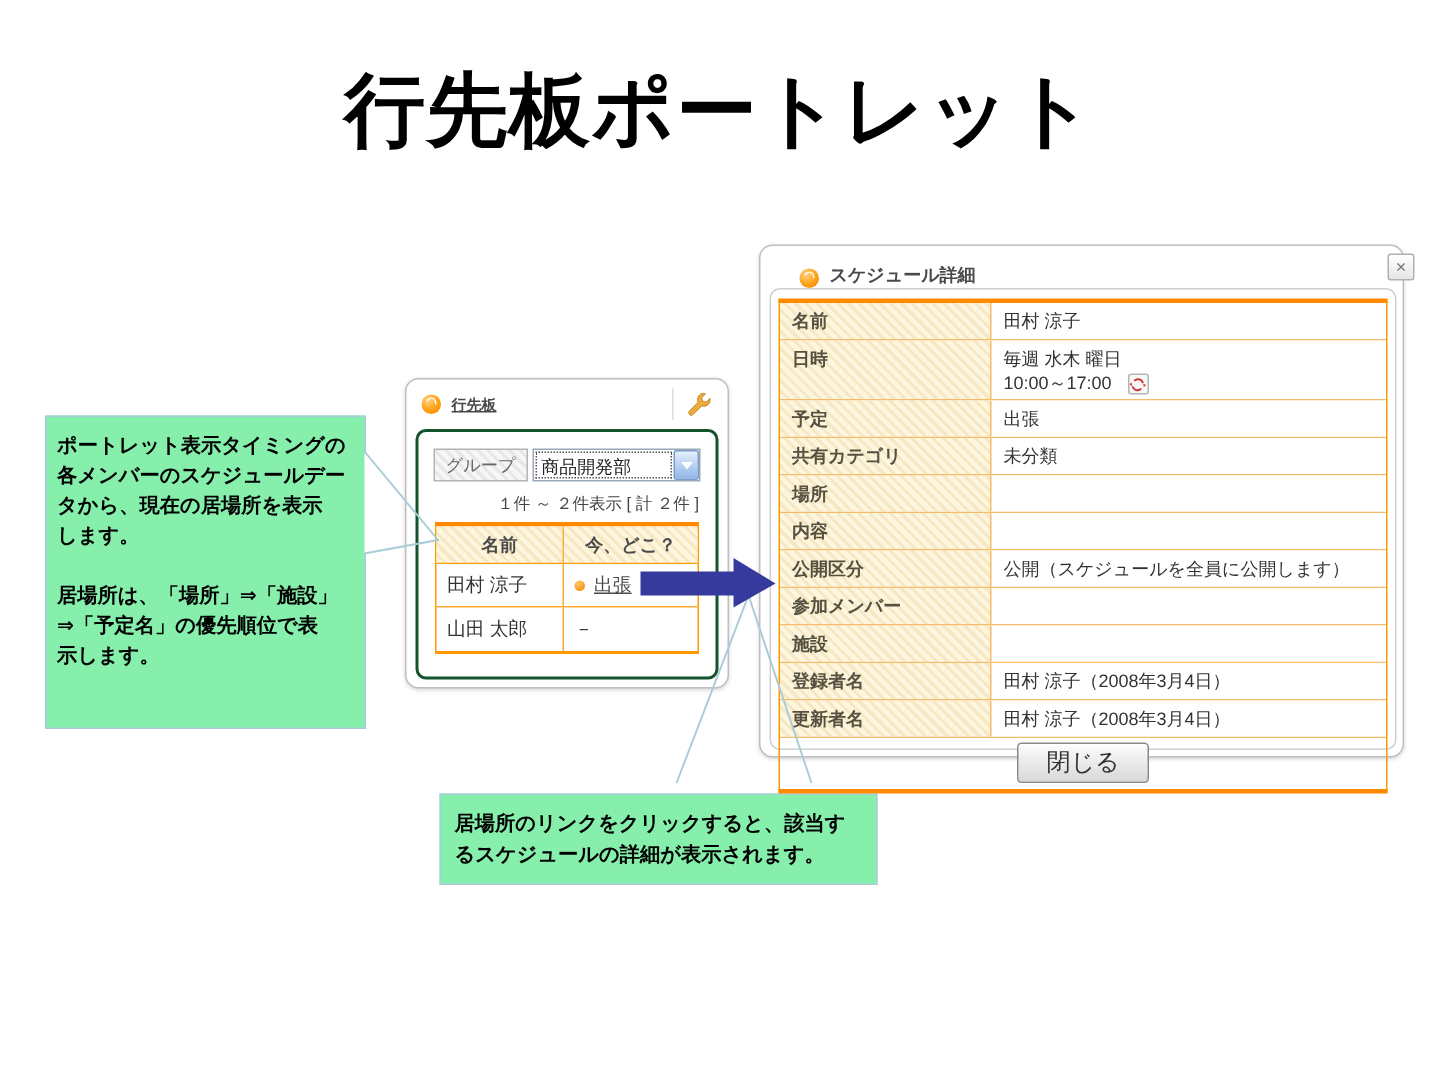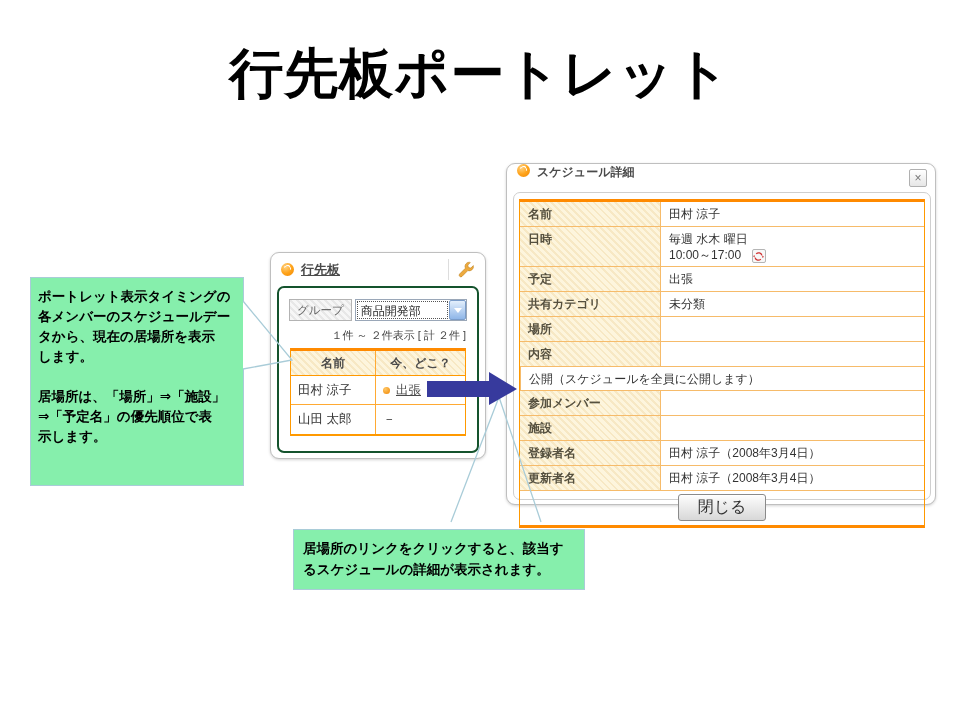--- a/index.html
+++ b/index.html
@@ -30,21 +30,21 @@
     position:relative; flex:0 0 13px; }
   .ball-icon::after { content:""; position:absolute; left:3px; top:2px; width:5px; height:5px;
     border:1.5px solid #fff; border-radius:50%; border-bottom-color:transparent; border-left-color:transparent;
     transform:rotate(-25deg); }
   .hatch-cream { background:repeating-linear-gradient(45deg,#fdf5dd 0px,#fdf5dd 3px,#f7e8c4 3px,#f7e8c4 5px); }
   .hatch-gray  { background:repeating-linear-gradient(45deg,#f6f6f6 0px,#f6f6f6 3px,#e7e7e7 3px,#e7e7e7 5px); }
 
   
   .portlet { left:270px; top:252px; width:216px; height:207px; }
   .portlet-header { position:absolute; left:0; top:0; width:100%; height:33px; display:flex; align-items:center; padding:0 10px; }
-  .portlet-title { margin-left:7px; font-size:13px; font-weight:bold; color:#4a4a4a; text-decoration:underline; cursor:pointer; }
+  .portlet-title { margin-left:7px; font-size:10px; font-weight:bold; color:#4a4a4a; text-decoration:underline; cursor:pointer; }
   .header-sep { position:absolute; right:36px; top:6px; width:1px; height:21px; background:#ddd; }
   .wrench { position:absolute; right:10px; top:7px; width:19px; height:19px; cursor:pointer; }
   .portlet-body { position:absolute; left:6px; top:33px; width:202px; height:167px; border:2px solid #14532d; border-radius:7px; }
   .group-row { display:flex; margin:11px 10px 0 10px; height:22px; }
   .group-label { display:inline-flex; align-items:center; padding:0 7px; border:1px solid #b3b3b3;
     font-size:11.5px; color:#666; }
   .select { display:flex; flex:1; margin-left:3px; border:1px solid #9aa7b8; background:#fff; cursor:pointer; }
   .select-text { flex:1; border:1px dotted #555; margin:1px; padding:1px 3px; font-size:12px; color:#222; white-space:nowrap; overflow:hidden; }
   .select-arrow { width:17px; background:linear-gradient(#e3effc,#8fb6e8); border:1px solid #7a9cc9; border-radius:2px;
     display:flex; align-items:center; justify-content:center; }
@@ -56,21 +56,21 @@
   .c1 { width:84px; flex:0 0 84px; }
   .c2 { flex:1; border-left:1px solid #ffaa33; }
   .pt-row { display:flex; border-bottom:1px solid #ffaa33; height:29px; }
   .pt-row:last-child { border-bottom:none; }
   .pt-cell { padding:0 7px; font-size:12.5px; color:#333; display:flex; align-items:center; }
   .dot { width:7px; height:7px; border-radius:50%; background:radial-gradient(circle at 35% 30%, #ffc766, #f08500); margin-right:6px; flex:0 0 7px; }
   .loc-link { color:#4a4a4a; text-decoration:underline; cursor:pointer; }
 
   
   .dialog { left:506px; top:163px; width:430px; height:342px; }
-  .dialog-header { position:absolute; left:0; top:0; width:100%; height:28px; display:flex; align-items:flex-start; padding:0 10px; }
+  .dialog-header { position:absolute; left:16px; top:0; width:100%; height:28px; display:flex; align-items:flex-end; padding:0 10px; }
   .dialog-title { margin-left:7px; font-size:12px; font-weight:bold; color:#4a4a4a; }
   .close-btn { position:absolute; right:8px; top:5px; width:18px; height:18px; border:1px solid #b0b0b0; border-radius:2px;
     background:linear-gradient(#ffffff,#e6e6e6); color:#777; font-size:12px; line-height:15px; text-align:center; cursor:pointer;
     font-family:"Liberation Sans",sans-serif; }
   .dialog-body { position:absolute; left:6px; top:28px; width:418px; height:308px; border:1px solid #cfcfcf; border-radius:7px; }
   .dtable { margin:6px 5px 0 5px; border:1px solid #ff9900; border-top:3px solid #ff8a00; border-bottom:3px solid #ff8a00; }
   .d-row { display:flex; border-bottom:1px solid #f6bb6a; min-height:23px; }
   .d-label { flex:0 0 140px; width:140px; padding:4px 8px 3px 8px; font-size:12px; color:#55503f; font-weight:bold; }
   .d-value { flex:1; border-left:1px solid #f6bb6a; padding:4px 8px 3px 8px; font-size:12px; color:#333; background:#fff;
     display:flex; align-items:flex-start; }
@@ -195,20 +195,21 @@
               <span class="val-text"></span>
             </div>
         </div>
         <div class="d-row">
           <div class="d-label hatch-cream">内容</div>
           <div class="d-value">
               <span class="val-text"></span>
             </div>
         </div>
         <div class="d-row">
+          <div class="d-label hatch-cream">公開区分</div>
           <div class="d-value">
               <span class="val-text">公開（スケジュールを全員に公開します）</span>
             </div>
         </div>
         <div class="d-row">
           <div class="d-label hatch-cream">参加メンバー</div>
           <div class="d-value">
               <span class="val-text"></span>
             </div>
         </div>

